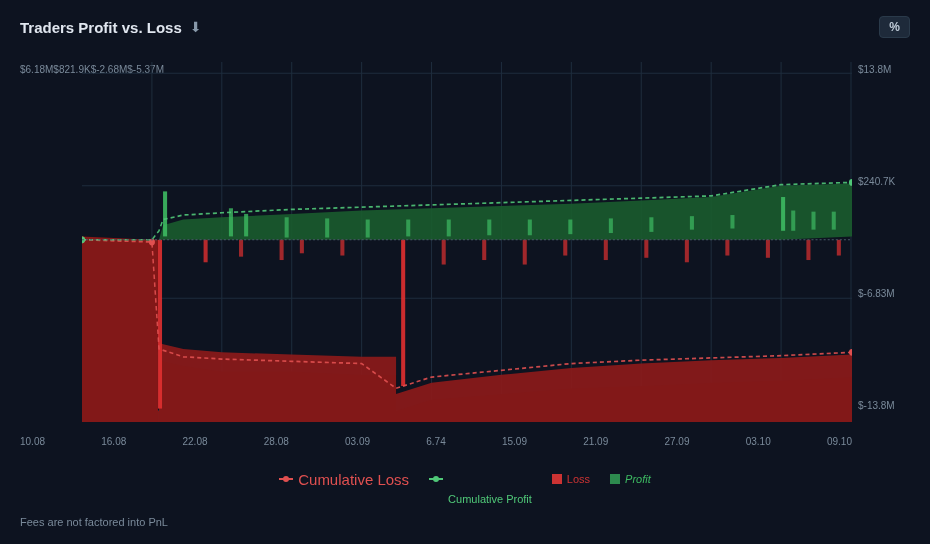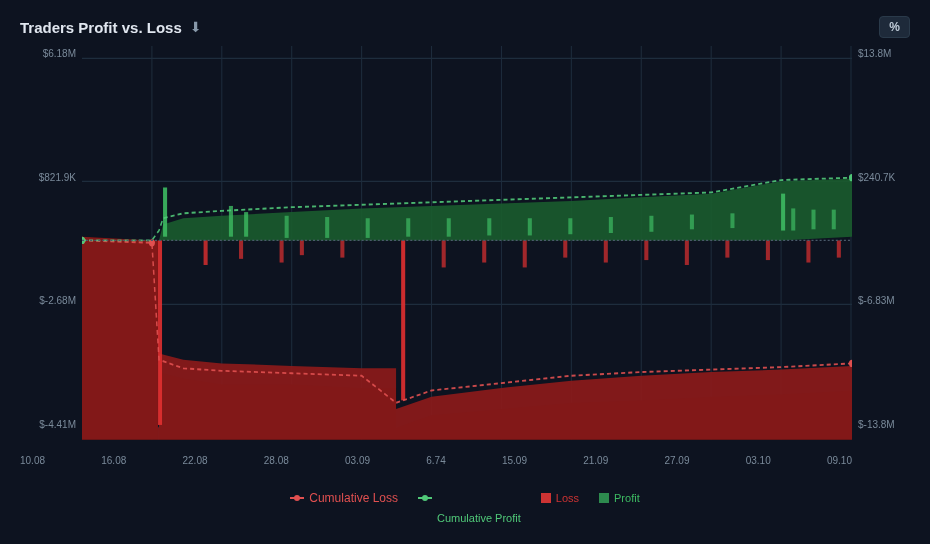--- a/index.html
+++ b/index.html
@@ -15,21 +15,21 @@
       width: 930px;
       height: 544px;
       background: #0d1320;
       padding: 16px 20px 12px 20px;
       display: flex;
       flex-direction: column;
     }
     .header {
       display: flex;
       justify-content: space-between;
-      margin-bottom: 8px;
+      margin-bottom: 24px;
     }
     .title-area {
       display: flex;
       align-items: center;
       gap: 8px;
     }
     .title {
       font-size: 15px;
       font-weight: 600;
       color: #e0e6ef;
@@ -50,21 +50,21 @@
       font-weight: 600;
     }
     .chart-area {
       flex: 1;
       position: relative;
       display: flex;
     }
     .y-axis-left {
       width: 62px;
       display: flex;
-      flex-direction: column;
+      flex-direction: row;
       justify-content: space-between;
       padding: 2px 6px 22px 0;
       font-size: 10px;
       color: #7a8a9a;
       text-align: right;
       flex-shrink: 0;
     }
     .y-axis-right {
       width: 58px;
       display: flex;
@@ -139,21 +139,21 @@
     </div>
     <button class="pct-button">%</button>
   </div>
 
   <div class="chart-area">
 
     <div class="y-axis-left">
       <span>$6.18M</span>
       <span>$821.9K</span>
       <span>$-2.68M</span>
-      <span>$-4.41M</span>
+      <span>$-5.37M</span>
     </div>
 
     <div class="chart-inner">
       <svg class="chart-svg" viewBox="0 0 760 330" preserveAspectRatio="none">
 
         <line x1="0" y1="10" x2="760" y2="10" class="grid-line"></line>
         <line x1="0" y1="110" x2="760" y2="110" class="grid-line"></line>
         <line x1="0" y1="210" x2="760" y2="210" class="grid-line"></line>
         <line x1="0" y1="310" x2="760" y2="310" class="grid-line"></line>
 
@@ -321,35 +321,36 @@
     <span>09.10</span>
   </div>
 
   <div class="legend">
     <div class="legend-item">
       <span style="display:flex;align-items:center;gap:2px;">
         <span style="width:14px;height:2px;background:#e05050;display:inline-block;position:relative;">
           <span style="position:absolute;left:50%;top:50%;transform:translate(-50%,-50%);width:6px;height:6px;background:#e05050;border-radius:50%;"></span>
         </span>
       </span>
-      <span style="color:#e05050;font-size:12px;">Cumulative Loss</span>
+      <span style="color:#e05050;font-size:15px;">Cumulative Loss</span>
     </div>
     <div class="legend-item">
       <span style="display:flex;align-items:center;gap:2px;">
         <span style="width:14px;height:2px;background:#50c878;display:inline-block;position:relative;">
           <span style="position:absolute;left:50%;top:50%;transform:translate(-50%,-50%);width:6px;height:6px;background:#50c878;border-radius:50%;"></span>
         </span>
       </span>
       <span style="color:#50c878;font-size:11px;margin-top:40px;">Cumulative Profit</span>
     </div>
     <div class="legend-item">
       <span class="legend-sq-red"></span>
       <span style="color:#cc3333;font-size:11px;">Loss</span>
     </div>
     <div class="legend-item">
       <span class="legend-sq-green"></span>
-      <span style="color:#3dba62;font-size:11px;">Profit</span>
+      <span style="color:#3dba62;font-size:11px;font-style:italic;">Profit</span>
     </div>
   </div>
 
   <div class="footer-notes">
+    <div>Fees are not factored into PnL</div>
   </div>
 </div>
 
 </body></html>

